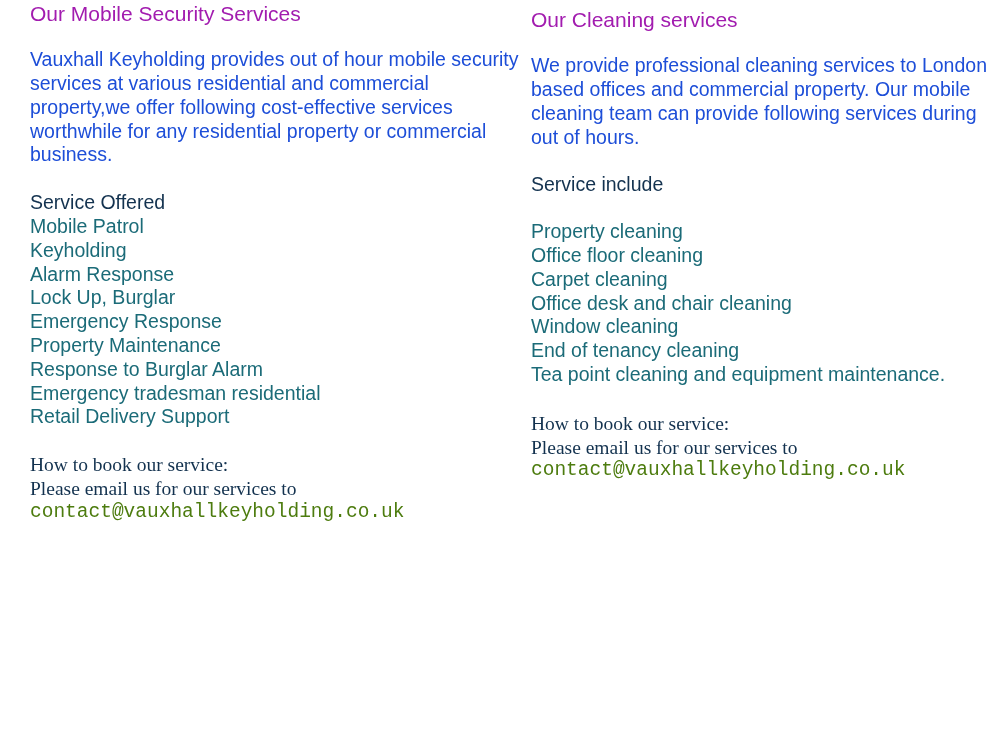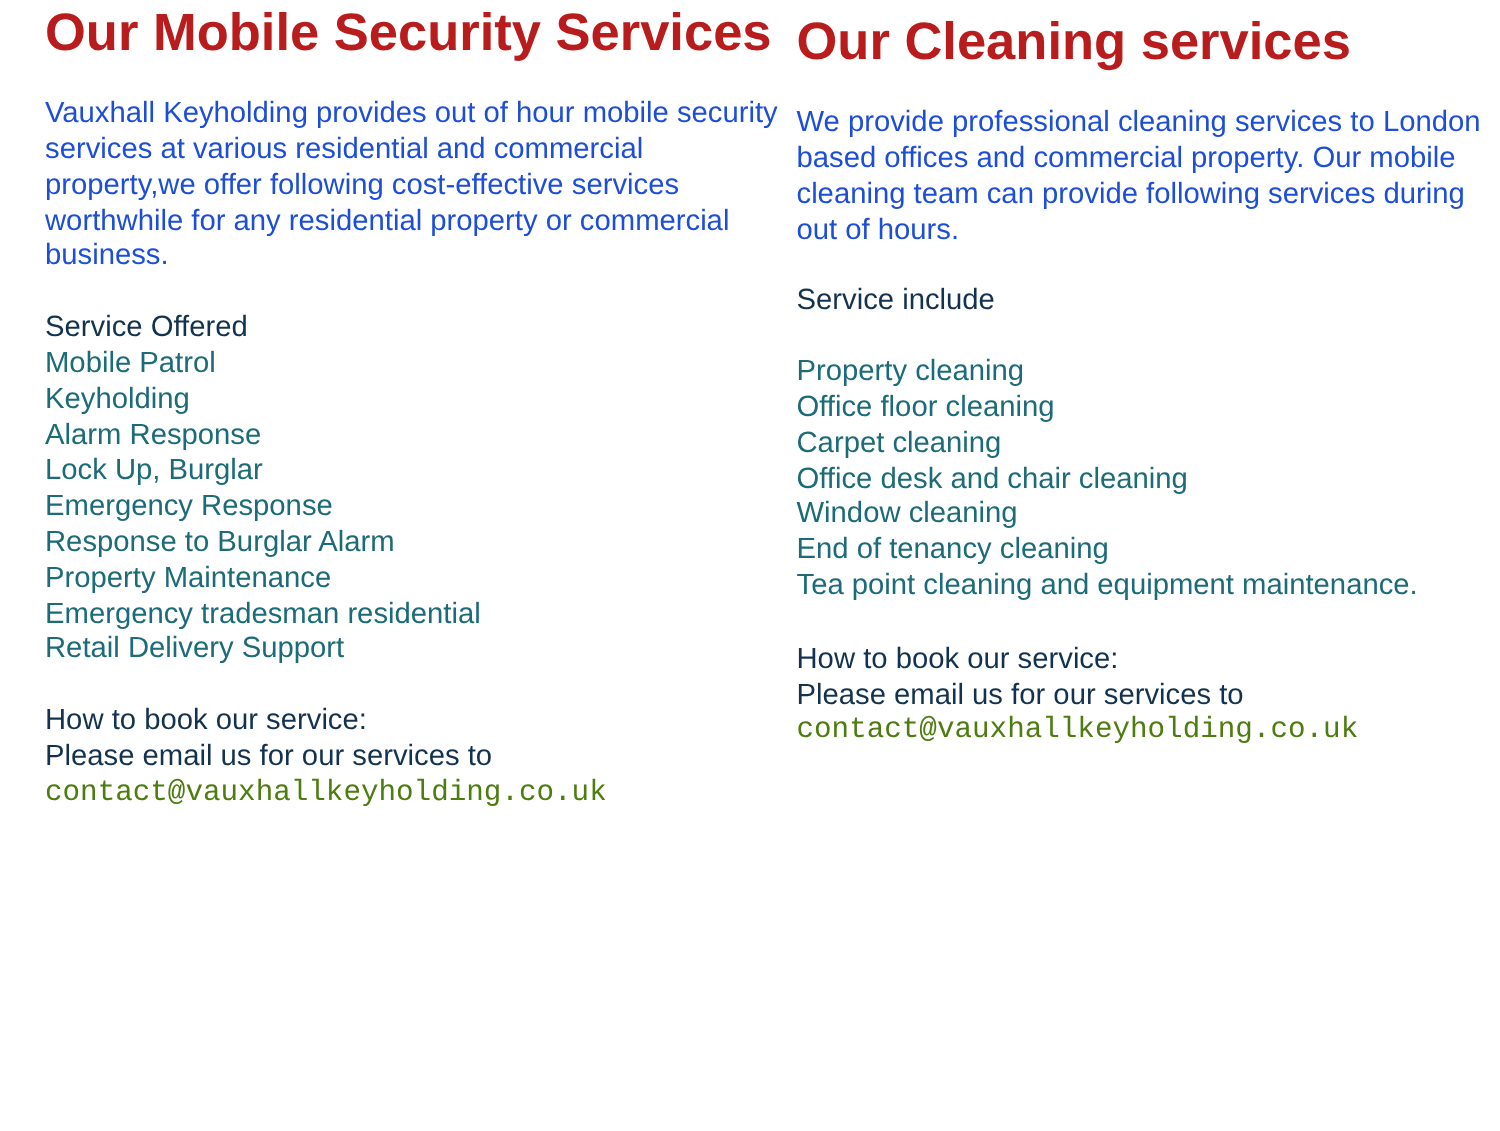--- a/index.html
+++ b/index.html
@@ -25,23 +25,23 @@
   }
   .col-left {
     left: 30px;
     width: 490px;
   }
   .col-right {
     left: 531px;
     width: 460px;
   }
   h2.section-title {
-    font-weight: bold;
-    color: #b91c1c;
-    font-size: 35px;
+    font-weight: normal;
+    color: #a21caf;
+    font-size: 21px;
     line-height: 1.15;
     margin: 0;
     padding: 0;
   }
   .col-left h2.section-title { padding-top: 2px; }
   .col-right h2.section-title { padding-top: 8px; }
 
   p.intro {
     color: #1d4ed8;
     font-size: 19.5px;
@@ -77,21 +77,21 @@
     color: #1b6b78;
   }
 
   .booking {
     font-size: 19.5px;
     line-height: 23.8px;
     color: #13324f;
   }
   .col-left .booking { margin-top: 24px; }
   .col-right .booking { margin-top: 25px; }
-  .booking .line { display: block; }
+  .booking .line { display: block; font-family: Liberation Serif, serif; }
   .email {
     color: #4d7c0f;
     display: block;
     text-decoration: none;
     font-family: Liberation Mono, monospace;
   }
 </style>
 </head>
 <body>
 
@@ -100,22 +100,22 @@
   <div class="column col-left">
     <h2 class="section-title">Our Mobile Security Services</h2>
     <p class="intro">Vauxhall Keyholding provides out of hour mobile security services at various residential and commercial property,we offer following cost-effective services worthwhile for any residential property or commercial business.</p>
     <div class="subhead">Service Offered</div>
     <ul class="service-list">
       <li>Mobile Patrol</li>
       <li>Keyholding</li>
       <li>Alarm Response</li>
       <li>Lock Up, Burglar</li>
       <li>Emergency Response</li>
+      <li>Property Maintenance</li>
       <li>Response to Burglar Alarm</li>
-      <li>Property Maintenance</li>
       <li>Emergency tradesman residential</li>
       <li>Retail Delivery Support</li>
     </ul>
     <div class="booking">
       <span class="line">How to book our service:</span>
       <span class="line">Please email us for our services to</span>
       <a class="email" href="#">contact@vauxhallkeyholding.co.uk</a>
     </div>
   </div>
 

